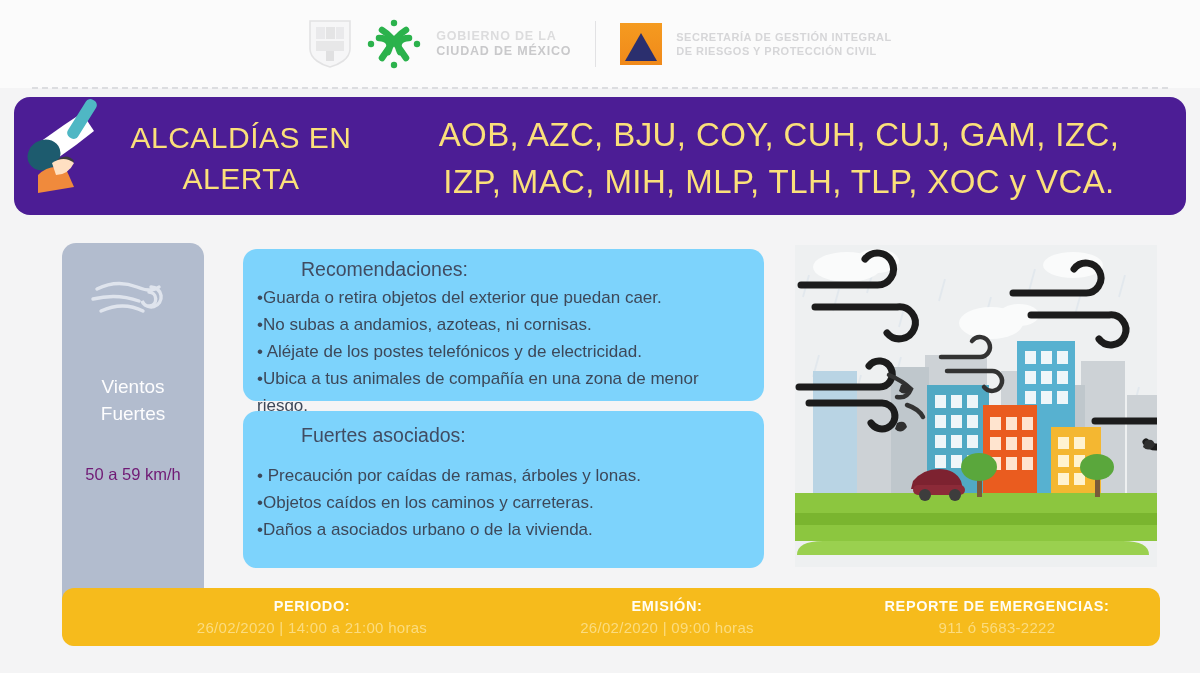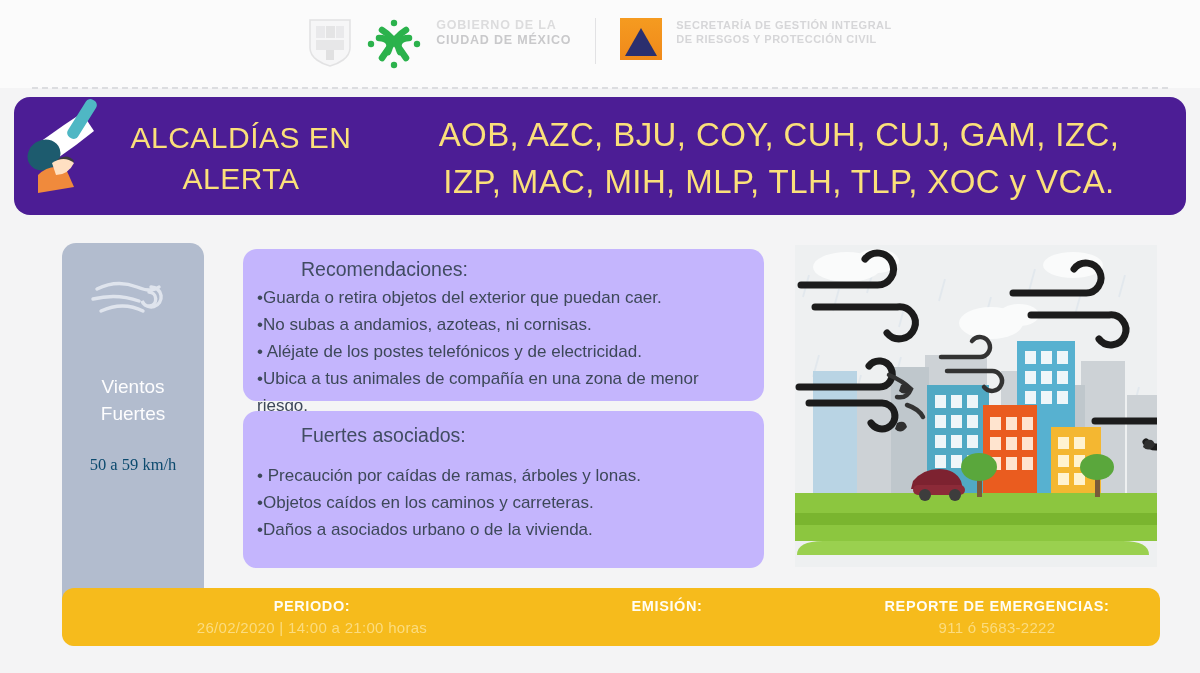--- a/index.html
+++ b/index.html
@@ -24,21 +24,21 @@
     left: 0; top: 0;
     width: 1200px;
     height: 88px;
     background: #fbfbfb;
     display: flex;
     align-items: center;
     justify-content: center;
   }
   .header-inner {
     display: flex;
-    align-items: flex-start;
+    align-items: center;
     gap: 14px;
   }
   .shield-logo {
     width: 44px;
     height: 50px;
     opacity: .55;
   }
   .cdmx-logo {
     width: 56px;
     height: 52px;
@@ -144,29 +144,28 @@
     width: 92px; height: 58px;
     display: block;
   }
   .wind-title {
     margin-top: 44px;
     font-size: 19px;
     line-height: 27px;
     color: #fdfdfe;
   }
   .wind-speed {
-    margin-top: 28px;
+    margin-top: 38px;
     font-size: 16.5px;
-    color: #0c4a6e;
-    font-family: Liberation Serif, serif;
+    color: #701a75;
   }
 
   .panel {
     position: absolute;
-    background: #c4b5fd;
+    background: #7dd3fc;
     border-radius: 14px;
     color: #3f4a60;
     box-sizing: border-box;
   }
   .panel-reco {
     left: 243px; top: 249px;
     width: 521px; height: 152px;
     padding: 6px 14px 8px 14px;
   }
   .panel-haz {
@@ -473,20 +472,21 @@
     </g>
   </svg>
 
   <div class="footer">
     <div class="foot-col foot-periodo">
       <div class="k">PERIODO:</div>
       <div class="v">26/02/2020 | 14:00 a 21:00 horas</div>
     </div>
     <div class="foot-col foot-emision">
       <div class="k">EMISIÓN:</div>
+      <div class="v">26/02/2020  |  09:00 horas</div>
     </div>
     <div class="foot-col foot-emerg">
       <div class="k">REPORTE DE EMERGENCIAS:</div>
       <div class="v">911 ó 5683-2222</div>
     </div>
   </div>
 
 </div>
 
 </body></html>

